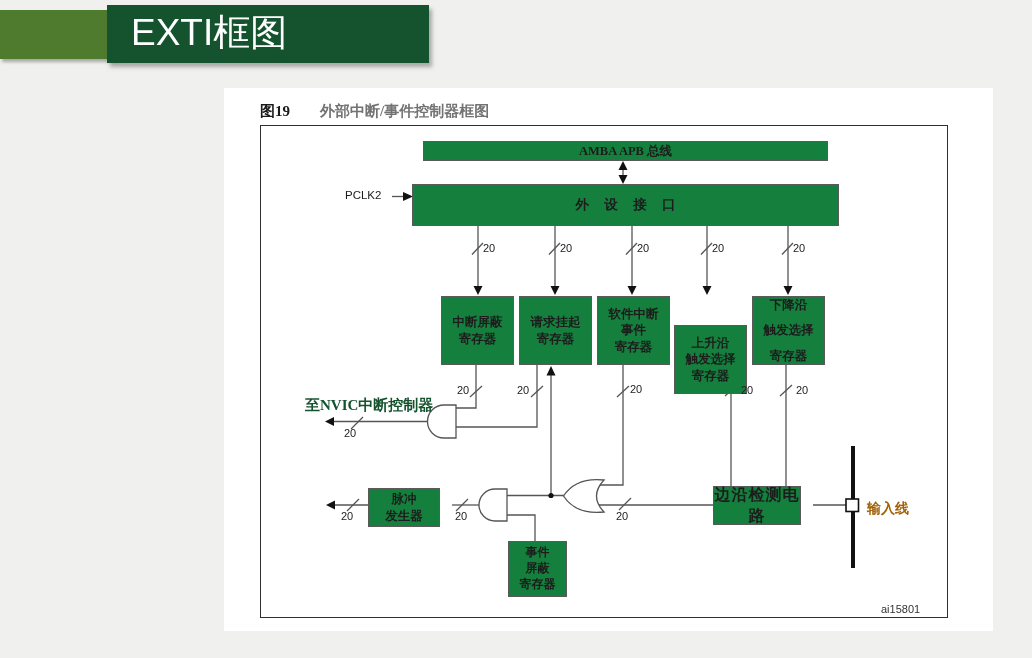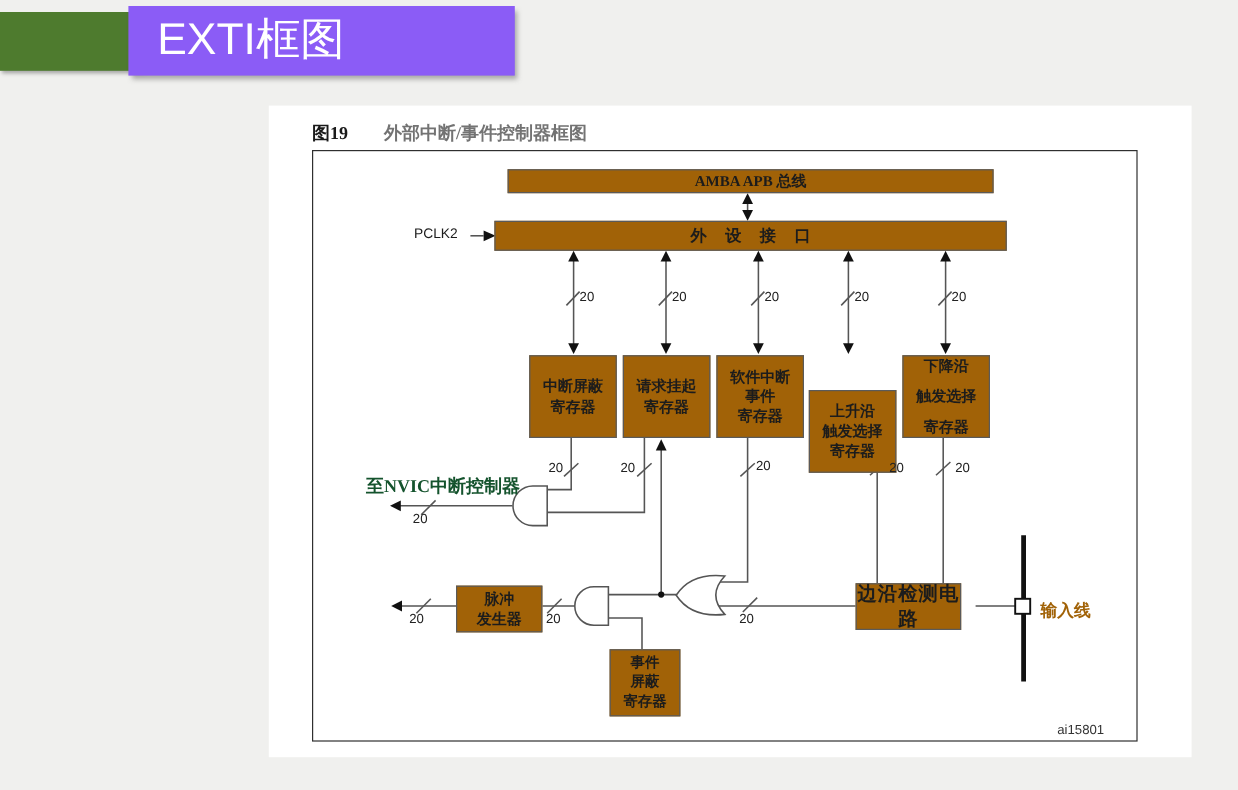--- a/index.html
+++ b/index.html
@@ -8,53 +8,53 @@
     background:#f0f0ee;
     font-family:"Liberation Sans",sans-serif;
   }
   
   .banner-strip{
     position:absolute;left:0;top:10;width:118px;height:49px;top:10px;
     background:#4e7b2e;box-shadow:2px 3px 3px rgba(110,110,110,.55);
   }
   .banner-main{
     position:absolute;left:107px;top:5px;width:322px;height:58px;
-    background:#8b5cf6;box-shadow:3px 4px 4px rgba(110,110,110,.55);
+    background:#14532d;box-shadow:3px 4px 4px rgba(110,110,110,.55);
     color:#ffffff;font-size:37px;line-height:56px;padding-left:24px;
     box-sizing:border-box;white-space:nowrap;
     font-family:"Liberation Sans",sans-serif;
   }
   
   .panel{position:absolute;left:224px;top:88px;width:769px;height:543px;background:#ffffff;}
   .fig-label{
     position:absolute;left:260px;top:102px;font-size:15px;font-weight:bold;
     color:#1a1a1a;font-family:"Liberation Serif",serif;
   }
   .fig-caption{
     position:absolute;left:320px;top:102px;font-size:15px;font-weight:bold;
     color:#737373;font-family:"Liberation Serif",serif;
   }
   .diagram-border{
     position:absolute;left:260px;top:125px;width:688px;height:493px;
     border:1.5px solid #2f2f2f;background:#ffffff;box-sizing:border-box;
   }
   
   .dbox{
-    position:absolute;border:1.4px solid #5a5a5a;background:#a16207;
+    position:absolute;border:1.4px solid #5a5a5a;background:#15803d;
     box-sizing:border-box;display:flex;flex-direction:column;
     align-items:center;justify-content:center;
     font-family:"Liberation Serif",serif;font-weight:bold;color:#1c1c1c;
     text-align:center;
   }
   .dbox span{display:block;line-height:1.32;}
   .amba{left:423px;top:141px;width:405px;height:20px;font-size:12.5px;font-weight:bold;}
-  .periph{left:412px;top:184px;width:427px;height:25px;font-size:13.5px;letter-spacing:6px;text-indent:6px;}
+  .periph{left:412px;top:184px;width:427px;height:42px;font-size:13.5px;letter-spacing:6px;text-indent:6px;}
   .reg{top:296px;width:73px;height:69px;font-size:12.5px;}
   .reg1{left:441px;} .reg2{left:519px;} .reg3{left:597px;} .reg4{left:674px;margin-top:29px;} .reg5{left:752px;justify-content:space-between;}
-  .pulse{left:380px;top:488px;width:72px;height:39px;font-size:12.5px;}
+  .pulse{left:368px;top:488px;width:72px;height:39px;font-size:12.5px;}
   .evmask{left:508px;top:541px;width:59px;height:56px;font-size:12px;}
   .edged{left:713px;top:486px;width:88px;height:39px;font-size:16px;letter-spacing:1px;}
   
   .pclk{position:absolute;left:345px;top:189px;font-size:11.5px;color:#1c1c1c;}
   .nvic{position:absolute;left:305px;top:396px;font-size:15px;font-weight:bold;
         color:#14532d;font-family:"Liberation Serif",serif;}
   .inputline{position:absolute;left:867px;top:468px;font-size:14px;font-weight:bold;
         color:#a16207;font-family:"Liberation Serif",serif;margin-top:32px;}
   .watermark{position:absolute;left:881px;top:603px;font-size:11px;color:#333333;}
   .lbl20{position:absolute;font-size:11px;color:#222222;font-family:"Liberation Sans",sans-serif;}

